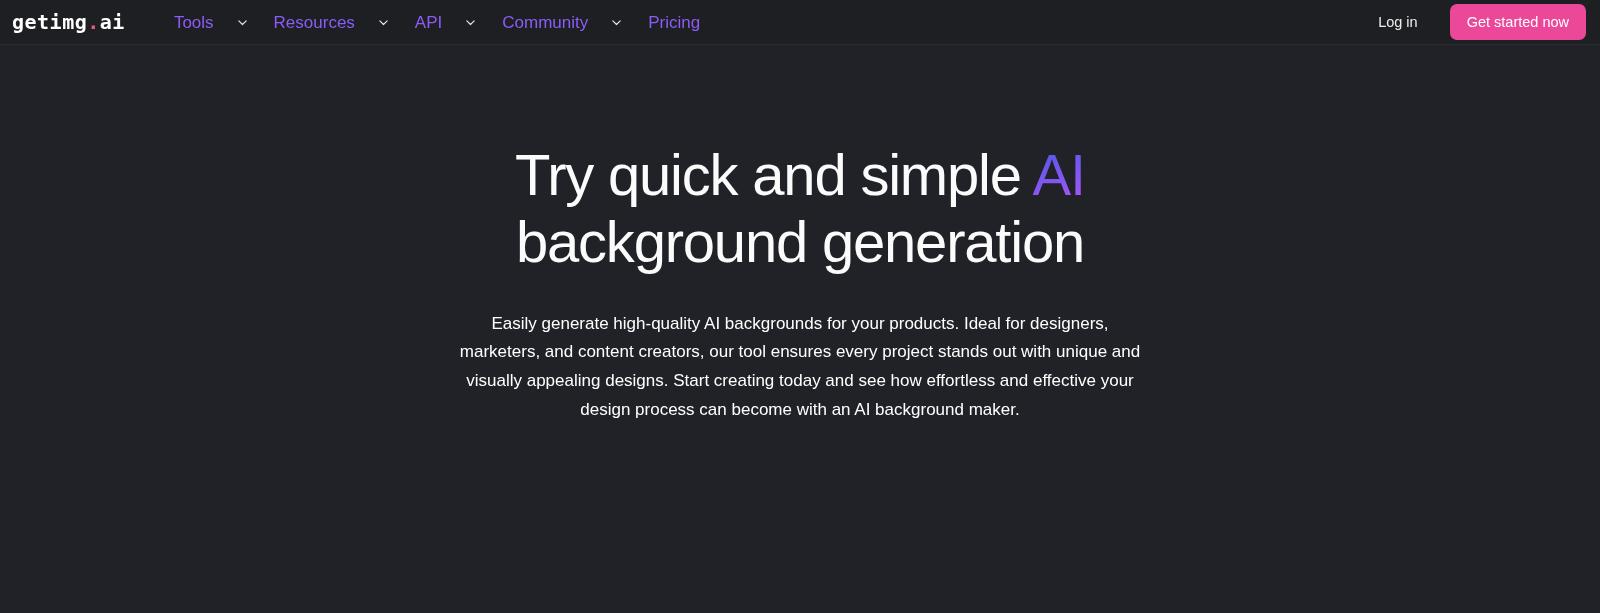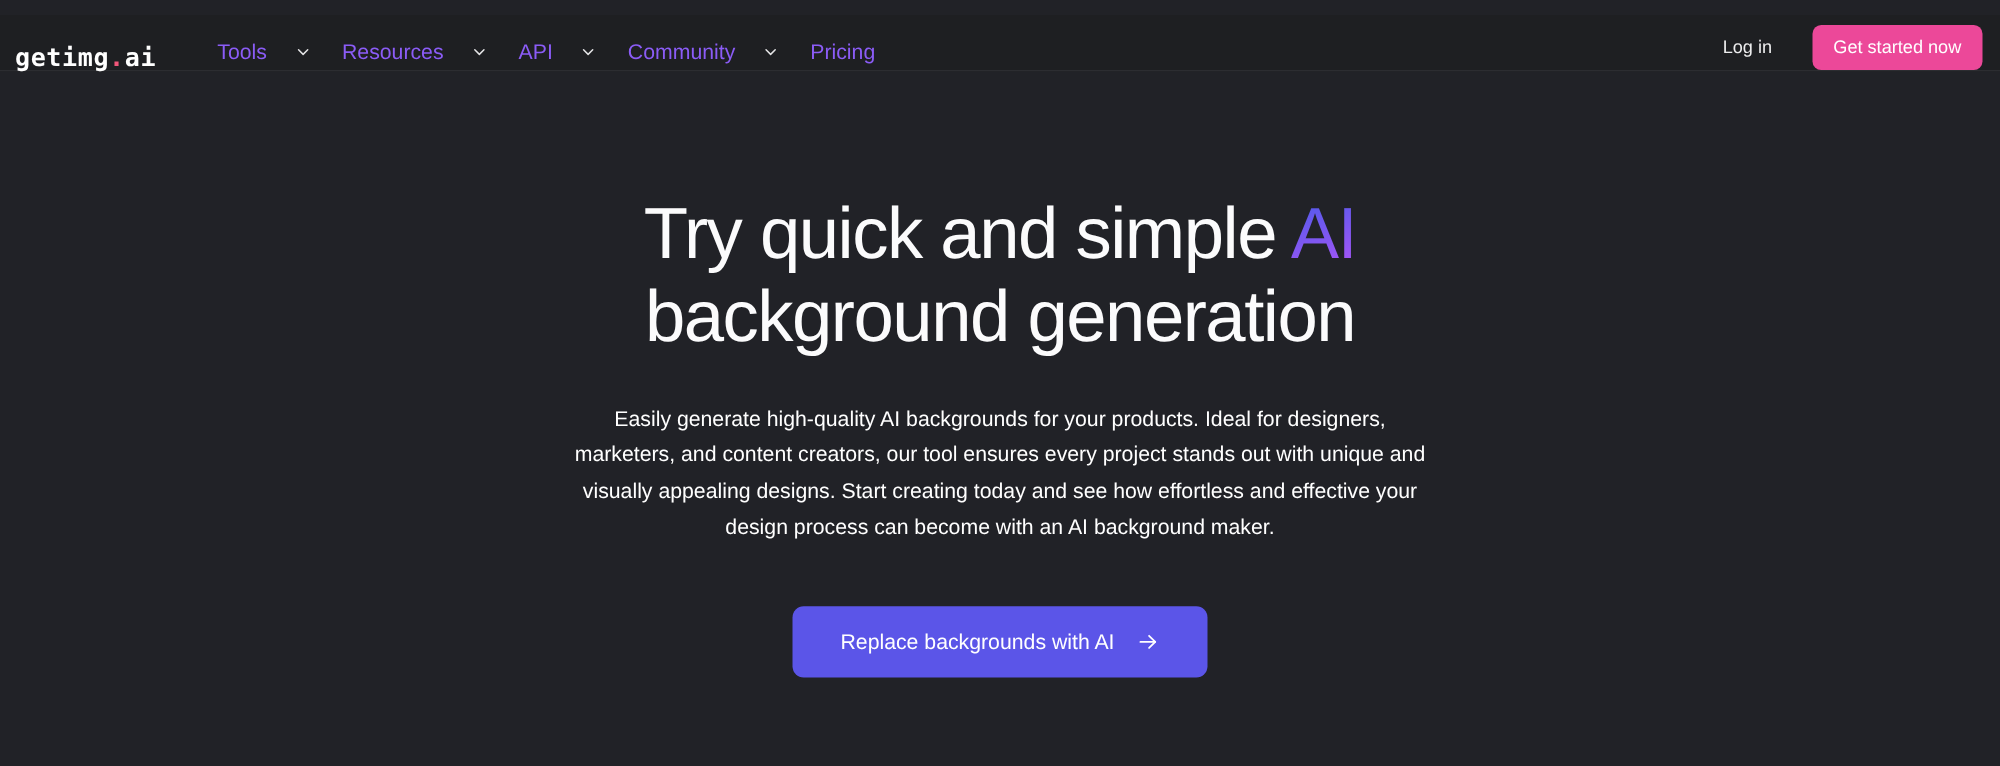--- a/index.html
+++ b/index.html
@@ -16,23 +16,22 @@
     -webkit-font-smoothing: antialiased;
   }
 
   
   .header {
     position: relative;
     height: 45px;
     background: #1e1f22;
     border-bottom: 1px solid #2c2d31;
     display: flex;
-    align-items: flex-end;
+    align-items: center;
     padding: 0 14px 0 12px;
-    margin-top: 12px;
   }
 
   .logo {
     font-family: "DejaVu Sans Mono", "Liberation Mono", monospace;
     font-size: 20px;
     font-weight: 700;
     color: #ffffff;
     letter-spacing: 0.5px;
     line-height: 1;
     white-space: nowrap;
@@ -215,25 +214,14 @@
   </div>
 
 </header>
 
 <main class="hero">
 
   <h1 class="hero-title"><span>Try quick and simple </span><span class="grad">AI</span><br><span>background generation</span></h1>
 
   <p class="hero-sub">Easily generate high-quality AI backgrounds for your products. Ideal for designers, marketers, and content creators, our tool ensures every project stands out with unique and visually appealing designs. Start creating today and see how effortless and effective your design process can become with an AI background maker.</p>
 
-  <div class="hero-cta-wrap">
-    <button class="cta-big">
-      <span>Replace backgrounds with AI</span>
-      <span>
-        <svg class="arrow-icon" width="19" height="19" viewBox="0 0 20 20" fill="none">
-          <path d="M3.5 10 H16" stroke="#ffffff" stroke-width="1.5" stroke-linecap="round"></path>
-          <path d="M10.8 4.9 L16 10 L10.8 15.1" stroke="#ffffff" stroke-width="1.5" stroke-linecap="round" stroke-linejoin="round"></path>
-        </svg>
-      </span>
-    </button>
-  </div>
 
 </main>
 
 </body></html>

